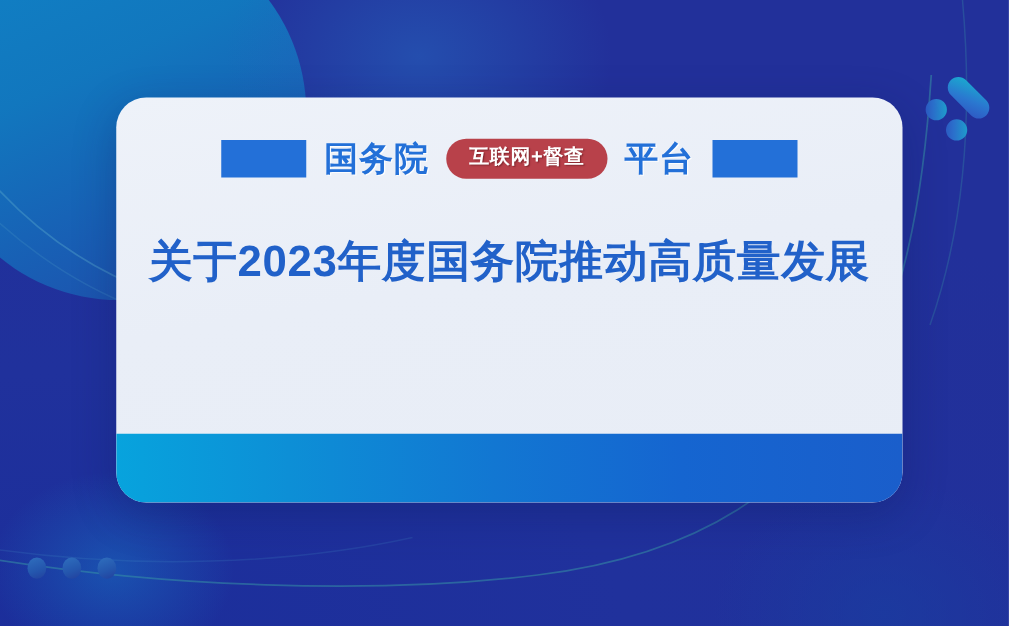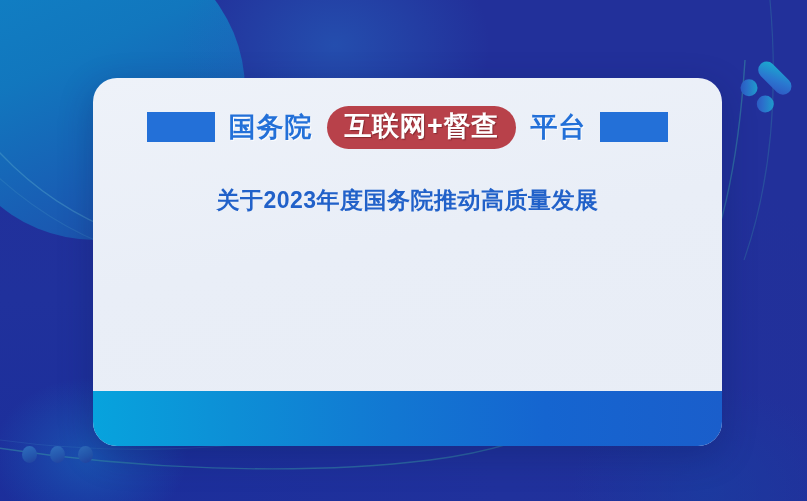--- a/index.html
+++ b/index.html
@@ -108,21 +108,21 @@
     width: 56px;
     height: 58px;
   }
 
   
   .card {
     position: absolute;
     left: 93px;
     top: 78px;
     width: 629px;
-    height: 368px;
+    height: 324px;
     border-radius: 24px;
     background: linear-gradient(170deg, #eef2f9 0%, #e9eef7 45%, #e8edf6 100%);
     box-shadow: 0 10px 34px rgba(10, 28, 90, 0.30);
     overflow: hidden;
     display: flex;
     flex-direction: column;
   }
 
   .card-body {
     flex: 1 1 auto;
@@ -151,36 +151,36 @@
     font-weight: bold;
     color: #2370d8;
     letter-spacing: 1px;
     line-height: 1;
     text-shadow: 1px 1px 0 rgba(255,255,255,0.85);
   }
 
   .brand-pill {
     background: #b8414a;
     color: #ffffff;
-    font-size: 27px;
+    font-size: 16px;
     font-weight: bold;
     letter-spacing: 0.5px;
     border-radius: 22px;
     padding: 7px 18px 9px;
     line-height: 1;
     text-shadow: 1px 1px 1px rgba(90,20,25,0.55);
   }
 
   
   .title-block {
     margin-top: 34px;
     text-align: center;
     color: #2161c9;
     font-weight: bold;
-    font-size: 23px;
+    font-size: 35px;
     line-height: 1.62;
     letter-spacing: 0.5px;
   }
   .title-line { display: block; white-space: nowrap; }
 
   
   .card-footer {
     flex: 0 0 auto;
     height: 55px;
     background: linear-gradient(90deg, #07a3dd 0%, #0d8fd6 22%, #1277d2 48%, #1565d0 72%, #1a5ecb 100%);

